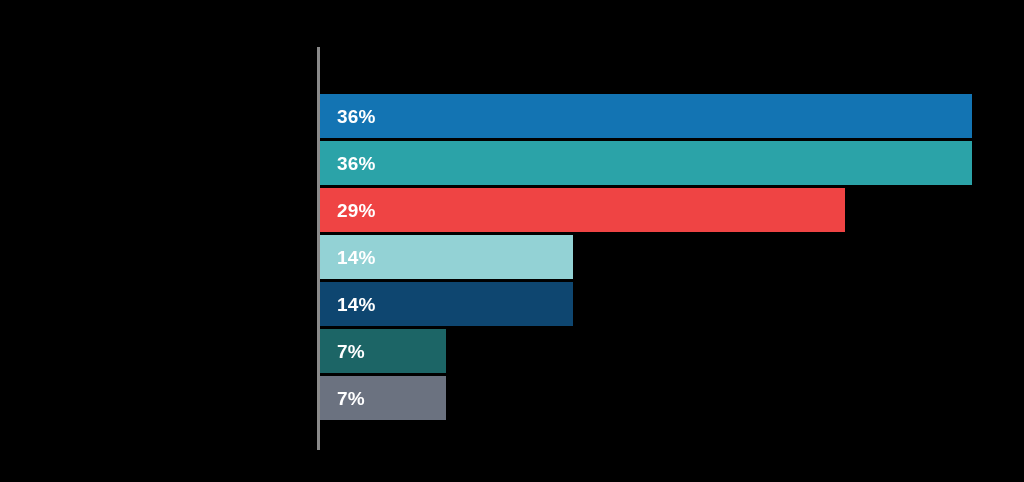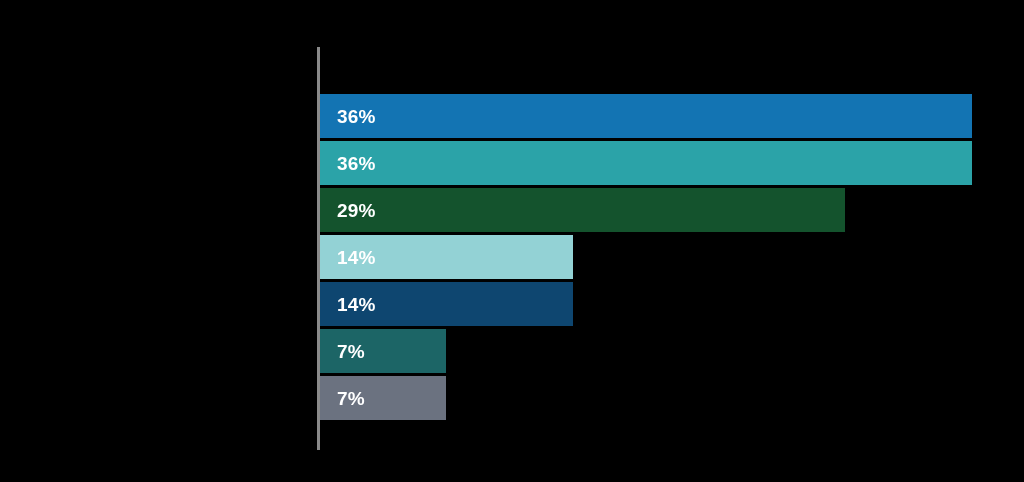--- a/index.html
+++ b/index.html
@@ -83,21 +83,21 @@
       </div>
     </div>
 
     <div class="bar-row">
       <div class="bar" style="background-color: rgb(43, 163, 168); width: 652px;">
         <span class="bar-value" style="color: rgb(255, 255, 255);">36%</span>
       </div>
     </div>
 
     <div class="bar-row">
-      <div class="bar" style="background-color: #14532d; width: 525px;">
+      <div class="bar" style="background-color: #ef4444; width: 525px;">
         <span class="bar-value" style="color: rgb(255, 255, 255);">29%</span>
       </div>
     </div>
 
     <div class="bar-row">
       <div class="bar" style="background-color: rgb(147, 210, 213); width: 253px;">
         <span class="bar-value" style="color: rgb(255, 255, 255);">14%</span>
       </div>
     </div>
 

